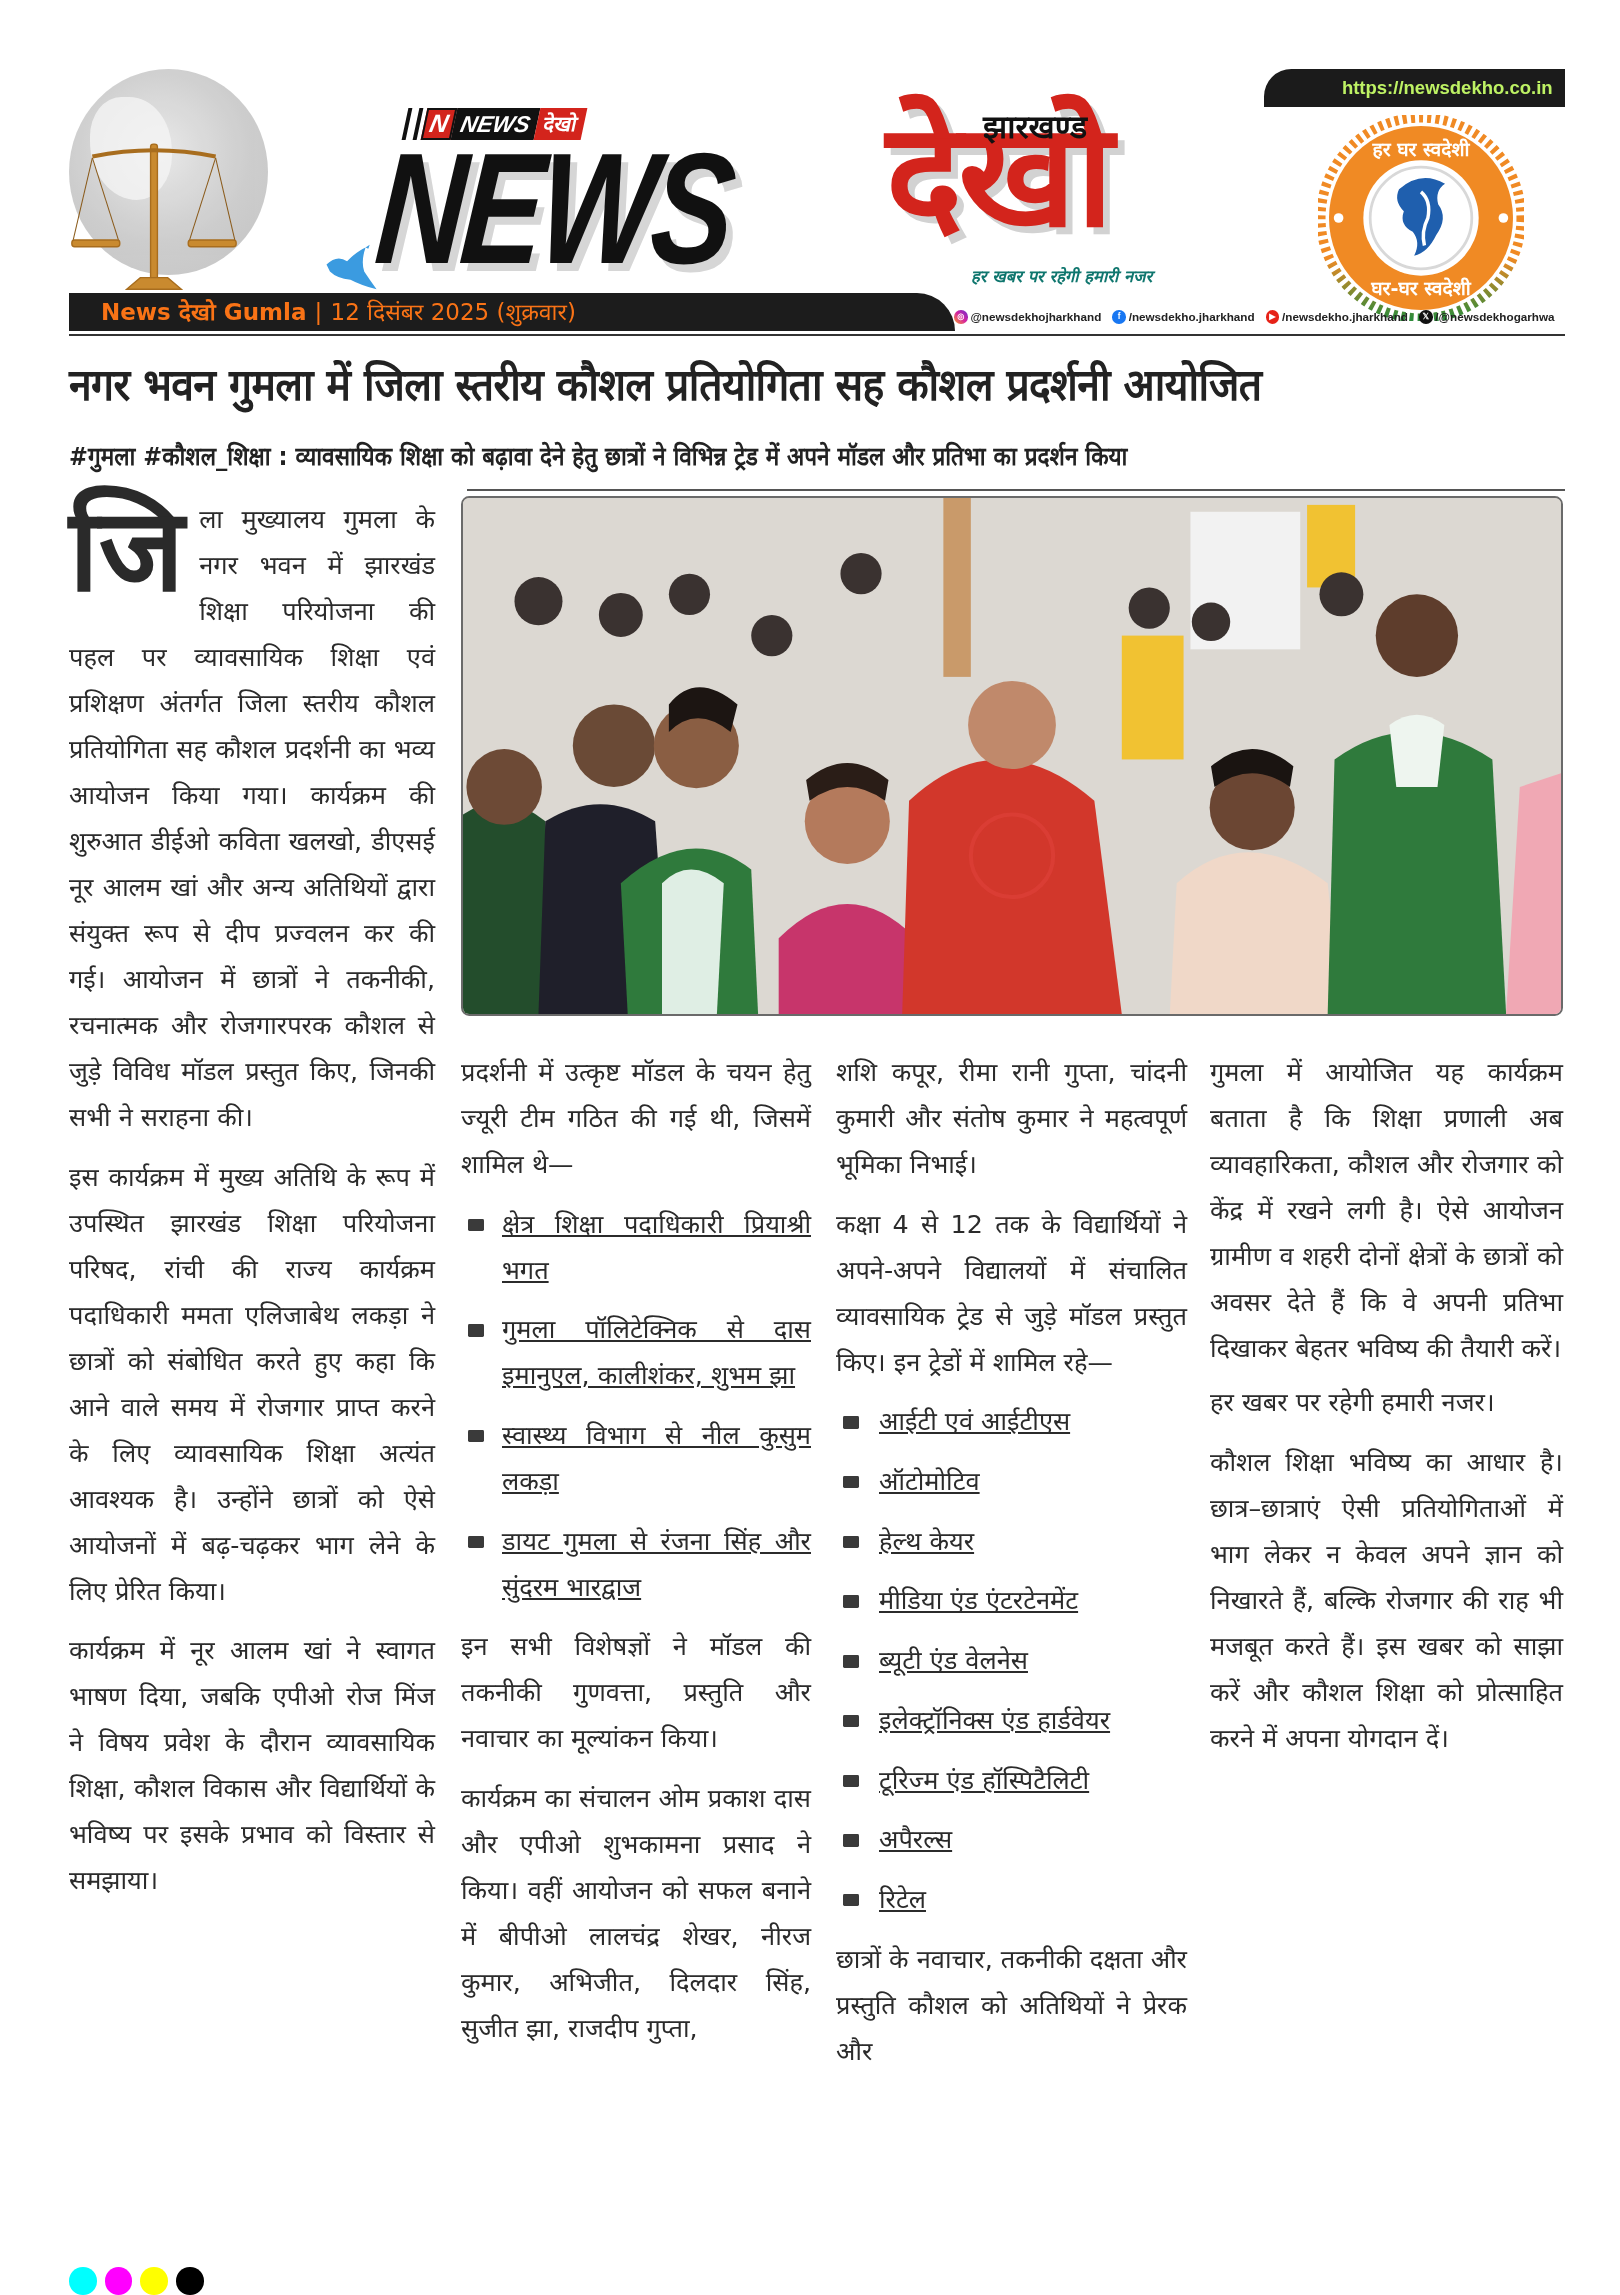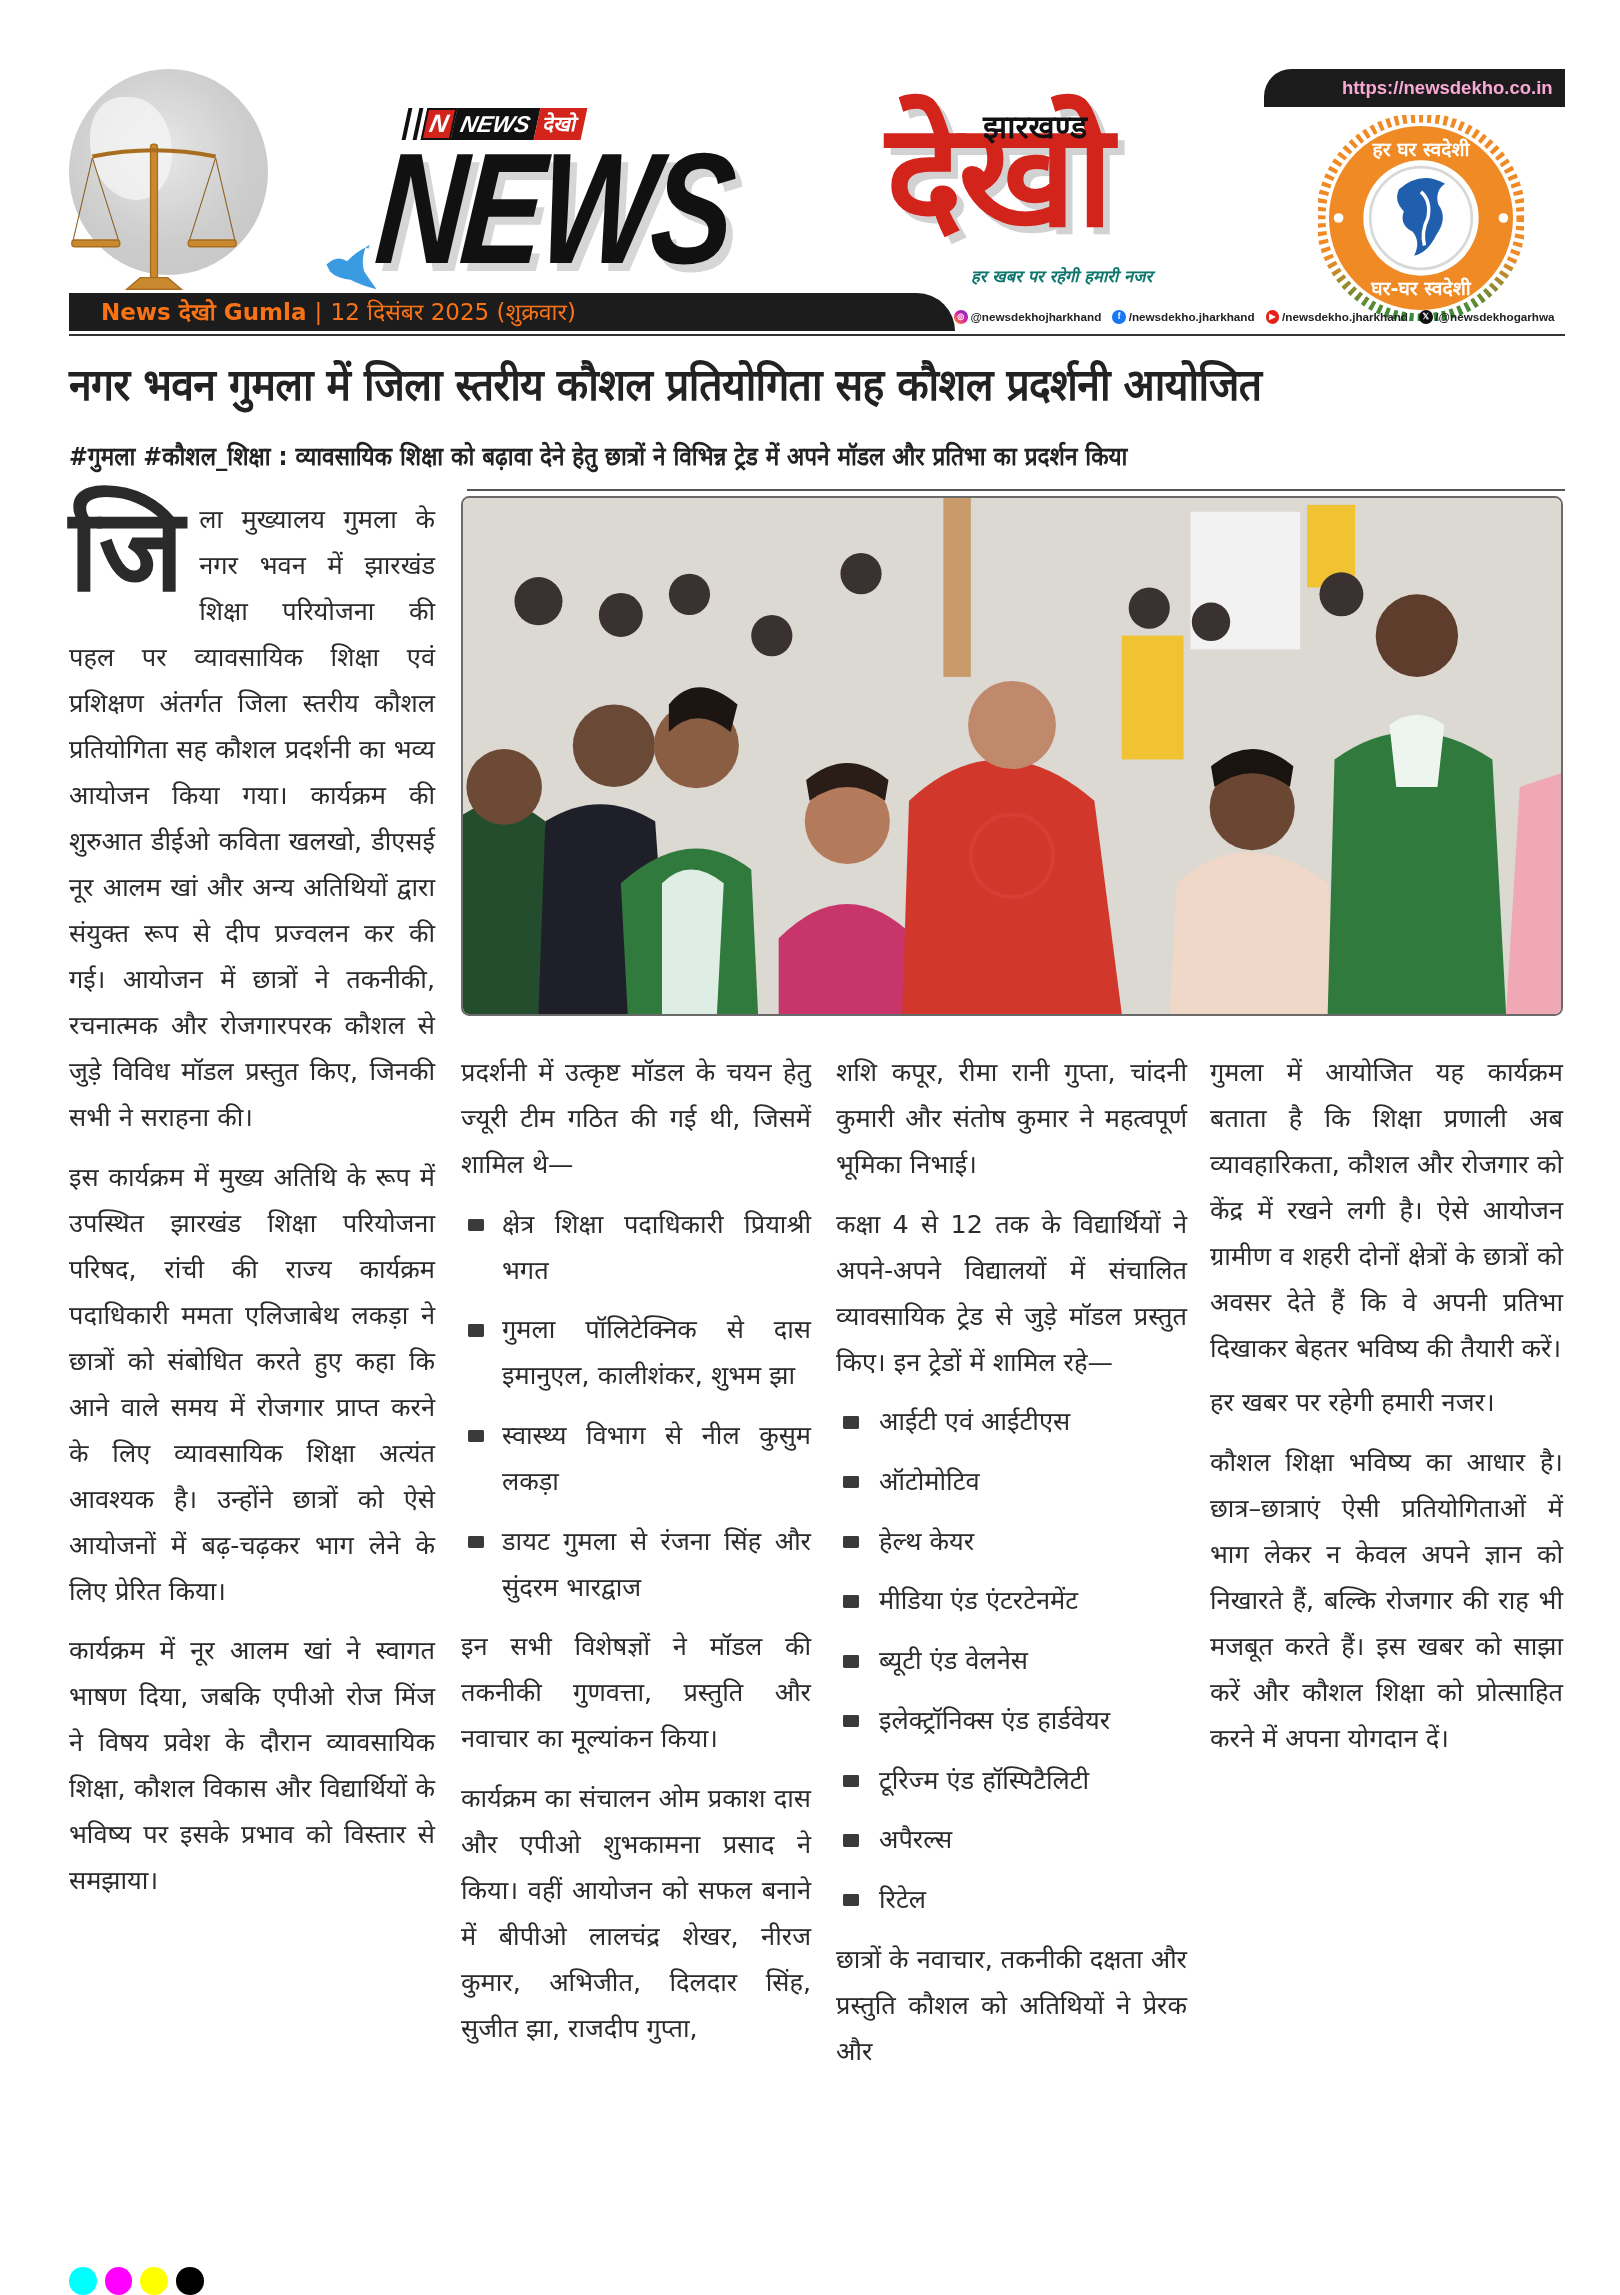--- a/index.html
+++ b/index.html
@@ -20,21 +20,21 @@
   .brand-small .news { background: #111; color: #fff; font: italic 900 23px/32px "Liberation Sans", sans-serif; padding: 0 6.9px; }
   .brand-small .dekho { background: #d3241c; color: #fff; font: bold 20.6px/32px "DejaVu Sans", sans-serif; padding: 0 6.9px; }
 
   .brand-news { position: absolute; left: 384px; top: 129px; font: italic 900 158px/1 "Liberation Sans", sans-serif; color: #111;
                 letter-spacing: -5.5px; transform: scaleX(0.78) skewX(-6deg); transform-origin: left top; text-shadow: 9.6px 8.2px 0 #d6d6d6; }
   .brand-jharkhand { position: absolute; left: 983px; top: 111px; font: bold 32px/1 "DejaVu Sans", sans-serif; color: #111; }
   .brand-dekho { position: absolute; left: 886px; top: 103px; font: bold 144px/1 "DejaVu Sans", sans-serif; color: #d3241c; text-shadow: 6.9px 6.9px 0 #d2d2d2; letter-spacing: -4.1px; }
   .brand-tagline { position: absolute; left: 971px; top: 269px; font: italic bold 16.5px/1 "DejaVu Sans", sans-serif; color: #0f766e; }
 
   .url-tab { position: absolute; left: 1264px; top: 69px; width: 301px; height: 38px; background: #1b1b1b; border-radius: 27.5px 0 0 0;
-             color: #f9a8d4; font: bold 18.5px/38px "Liberation Sans", sans-serif; text-align: right; padding-right: 12.4px; }
+             color: #bef264; font: bold 18.5px/38px "Liberation Sans", sans-serif; text-align: right; padding-right: 12.4px; }
   .emblem { position: absolute; left: 1318px; top: 115px; width: 206px; height: 206px; }
 
   .dateline { position: absolute; left: 69px; top: 293px; width: 886px; height: 38px; background: #1c1c1c; border-radius: 0 41px 0 0; }
   .dateline-text { position: absolute; left: 32px; top: 4.8px; color: #f97316; font: 23px/29px "DejaVu Sans", sans-serif; }
   .dateline-text b { font-weight: bold; }
   .dateline-text .sep { margin: 0 8.2px; }
 
   .socials { position: absolute; left: 954px; top: 310px; display: flex; align-items: center; gap: 4.1px; font: bold 11.7px/1 "Liberation Sans", sans-serif; color: #222; }
   .socials .s-icon { width: 13.7px; height: 13.7px; border-radius: 50%; display: inline-flex; align-items: center; justify-content: center; color: #fff; font-size: 8.2px; font-weight: bold; }
   .socials .s-item { display: inline-flex; align-items: center; gap: 2.7px; margin-right: 6.9px; }
@@ -50,21 +50,21 @@
 
   
   .col { position: absolute; font: 25.4px/46px "DejaVu Sans", sans-serif; color: #2b2b2b; text-align: justify; }
   .col p { margin-bottom: 13.7px; }
   .col p:last-child { margin-bottom: 0; }
   .col1 { left: 69px; top: 496px; width: 366px; }
   .col2 { left: 461px; top: 1049px; width: 350px; }
   .col3 { left: 836px; top: 1049px; width: 351px; }
   .col4 { left: 1210px; top: 1049px; width: 353px; }
   .dropcap { float: left; font: bold 115px/103px "DejaVu Sans", sans-serif; color: #2a2a2a; margin: 2.7px 15px 0 0; height: 103px; }
-  .list { list-style: none; margin: 5.5px 0 13.7px 0; }
+  .list { list-style: none; margin: 5.5px 0 13.7px 0; text-decoration: underline; }
   .list li { position: relative; padding-left: 41px; margin-bottom: 13.7px; text-align: justify; }
   .list li::before { content: ""; position: absolute; left: 6.9px; top: 18px; width: 16.5px; height: 12.4px; background: #3a3a3a; border-radius: 1.4px; }
   .col3 .list li { margin-bottom: 13.7px; padding-left: 43px; }
 
   
   .regmarks { position: absolute; left: 69px; top: 2267px; display: flex; gap: 8.2px; }
   .regmarks span { width: 27.5px; height: 27.5px; border-radius: 50%; display: block; }
 </style>
 </head>
 <body>

